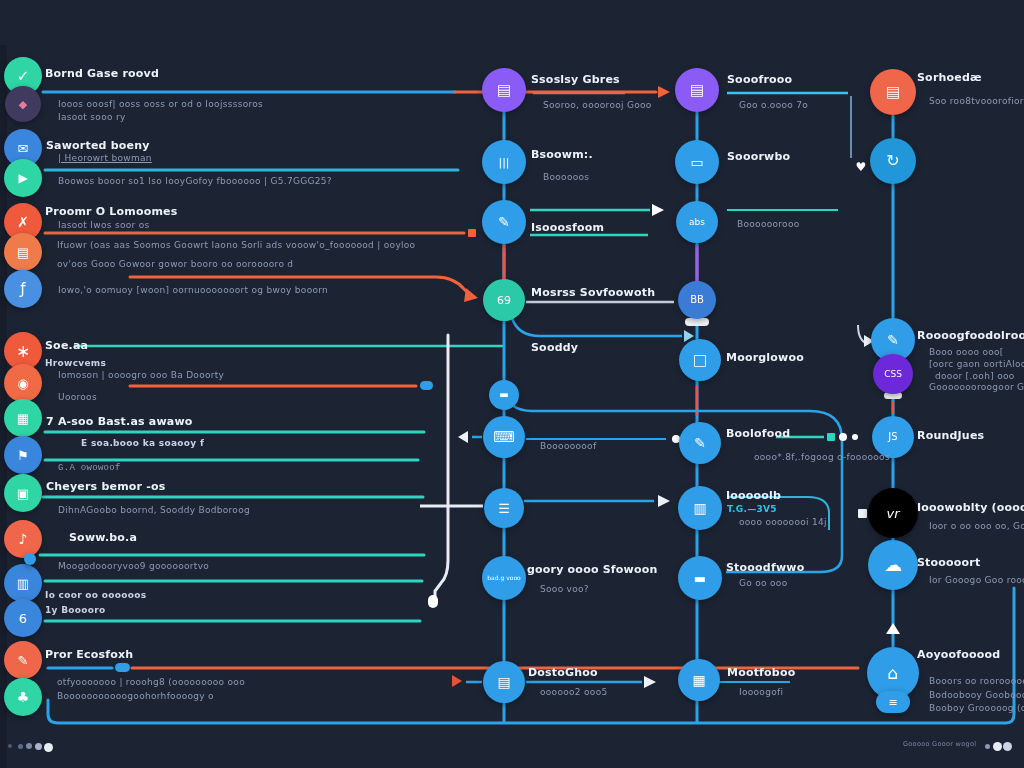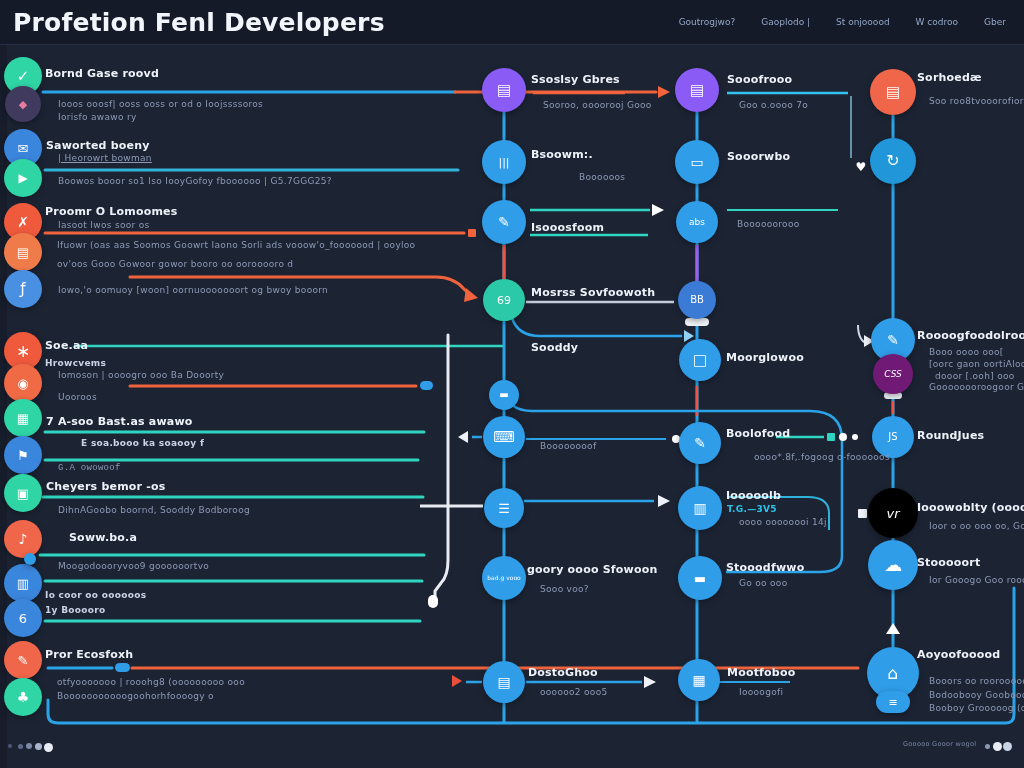--- a/index.html
+++ b/index.html
@@ -219,21 +219,21 @@
         </div>
         <div class="node" style="left: 870px; top: 69px; width: 46px; height: 46px; background: rgb(240, 102, 74);">
           <span class="glyph" style="font-size: 15px;">▤</span>
         </div>
         <div class="node" style="left: 870px; top: 138px; width: 46px; height: 46px; background: rgb(33, 150, 217);">
           <span class="glyph" style="font-size: 16px;">↻</span>
         </div>
         <div class="node" style="left: 871px; top: 318px; width: 44px; height: 44px; background: rgb(47, 157, 232);">
           <span class="glyph" style="font-size: 14px;">✎</span>
         </div>
-        <div class="node" style="left: 873px; top: 354px; width: 40px; height: 40px; background: #701a75; font-style: italic;">
+        <div class="node" style="left: 873px; top: 354px; width: 40px; height: 40px; background: #6d28d9;">
           <span class="glyph" style="font-size: 9px;">CSS</span>
         </div>
         <div class="node" style="left: 872px; top: 416px; width: 42px; height: 42px; background: rgb(47, 157, 232);">
           <span class="glyph" style="font-size: 10px;">JS</span>
         </div>
         <div class="node" style="left: 868px; top: 488px; width: 50px; height: 50px; background: #000000;">
           <span class="glyph" style="font-size: 13px; font-style: italic;">vr</span>
         </div>
         <div class="node" style="left: 868px; top: 540px; width: 50px; height: 50px; background: rgb(47, 157, 232);">
           <span class="glyph" style="font-size: 18px;">☁</span>
@@ -244,21 +244,21 @@
         <div class="node" style="left: 876px; top: 691px; width: 34px; height: 22px; background: rgb(47, 157, 232); border-radius: 11px;">
           <span class="glyph" style="font-size: 11px;">≡</span>
         </div>
         <div class="node" style="left: 853px; top: 159px; width: 16px; height: 16px; background: transparent; box-shadow: none;">
           <span class="glyph" style="font-size: 12px;">♥</span>
         </div>
       </div>
     <div id="labels">
         <div class="lbl h" style="left: 45px; top: 67px;">Bornd Gase roovd</div>
         <div class="lbl s" style="left: 46px; top: 99px;">Iooos ooosf| ooss ooss or od o Ioojssssoros</div>
-        <div class="lbl s" style="left: 46px; top: 112px;">Iorisfo awawo ry</div>
+        <div class="lbl s" style="left: 46px; top: 112px;">Iasoot sooo ry</div>
         <div class="lbl h" style="left: 46px; top: 139px;">Saworted boeny</div>
         <div class="lbl s" style="left: 46px; top: 153px; text-decoration: underline;">| Heorowrt bowman</div>
         <div class="lbl s" style="left: 46px; top: 176px;">Boowos booor so1 Iso IooyGofoy fboooooo | G5.7GGG25?</div>
         <div class="lbl h" style="left: 45px; top: 205px;">Proomr O Lomoomes</div>
         <div class="lbl s" style="left: 46px; top: 220px;">Iasoot Iwos soor os</div>
         <div class="lbl s" style="left: 45px; top: 240px;">Ifuowr (oas aas Soomos Goowrt Iaono Sorli ads vooow'o_fooooood | ooyloo</div>
         <div class="lbl s" style="left: 45px; top: 259px;">ov'oos Gooo Gowoor gowor booro oo oorooooro d</div>
         <div class="lbl s" style="left: 46px; top: 285px;">Iowo,'o oomuoy [woon] oornuooooooort og bwoy booorn</div>
         <div class="lbl h" style="left: 45px; top: 339px;">Soe.aa</div>
         <div class="lbl sb" style="left: 45px; top: 358px;">Hrowcvems</div>
@@ -272,21 +272,21 @@
         <div class="lbl h" style="left: 45px; top: 531px; margin-left: 24px;">Soww.bo.a</div>
         <div class="lbl s" style="left: 46px; top: 561px;">Moogodoooryvoo9 goooooortvo</div>
         <div class="lbl sb" style="left: 45px; top: 590px;">Io coor oo oooooos</div>
         <div class="lbl sb" style="left: 45px; top: 605px;">1y Booooro</div>
         <div class="lbl h" style="left: 45px; top: 648px;">Pror Ecosfoxh</div>
         <div class="lbl s" style="left: 45px; top: 677px;">otfyooooooo | rooohg8 (ooooooooo ooo</div>
         <div class="lbl s" style="left: 45px; top: 691px;">Booooooooooogoohorhfoooogy o</div>
         <div class="lbl h" style="left: 531px; top: 73px;">Ssoslsy Gbres</div>
         <div class="lbl s" style="left: 531px; top: 100px;">Sooroo, oooorooj Gooo</div>
         <div class="lbl h" style="left: 531px; top: 148px;">Bsoowm:.</div>
-        <div class="lbl s" style="left: 531px; top: 172px; margin-left: 36px;">Boooooos</div>
+        <div class="lbl s" style="left: 531px; top: 172px;">Boooooos</div>
         <div class="lbl h" style="left: 531px; top: 221px;">Isooosfoom</div>
         <div class="lbl h" style="left: 531px; top: 286px;">Mosrss Sovfoowoth</div>
         <div class="lbl h" style="left: 531px; top: 341px;">Sooddy</div>
         <div class="lbl s" style="left: 528px; top: 441px;">Boooooooof</div>
         <div class="lbl h" style="left: 527px; top: 563px;">goory oooo Sfowoon</div>
         <div class="lbl s" style="left: 528px; top: 584px;">Sooo voo?</div>
         <div class="lbl h" style="left: 528px; top: 666px;">DostoGhoo</div>
         <div class="lbl s" style="left: 528px; top: 687px;">oooooo2 ooo5</div>
         <div class="lbl h" style="left: 727px; top: 73px;">Sooofrooo</div>
         <div class="lbl s" style="left: 727px; top: 100px;">Goo o.oooo 7o</div>
@@ -327,23 +327,13 @@
         <div class="dot" style="left: 34.5px; top: 742.5px; width: 7px; height: 7px; background: rgb(168, 180, 204);"></div>
         <div class="dot" style="left: 43.5px; top: 742.5px; width: 9px; height: 9px; background: rgb(232, 237, 245);"></div>
       </div>
     <div id="pager-right">
         <div class="dot" style="left: 984.5px; top: 743.5px; width: 5px; height: 5px; background: rgb(138, 152, 181);"></div>
         <div class="dot" style="left: 992.5px; top: 741.5px; width: 9px; height: 9px; background: rgb(232, 237, 245);"></div>
         <div class="dot" style="left: 1002.5px; top: 741.5px; width: 9px; height: 9px; background: rgb(201, 211, 230);"></div>
       </div>
   </div>
 
-  <header>
-    <h1 id="page-title">Profetion Fenl Developers</h1>
-    <nav id="nav">
-        <span>Goutrogjwo?</span>
-        <span>Gaoplodo  |</span>
-        <span>St onjooood</span>
-        <span>W codroo</span>
-        <span>Gber</span>
-      </nav>
-  </header>
 </div>
 
 </body></html>

